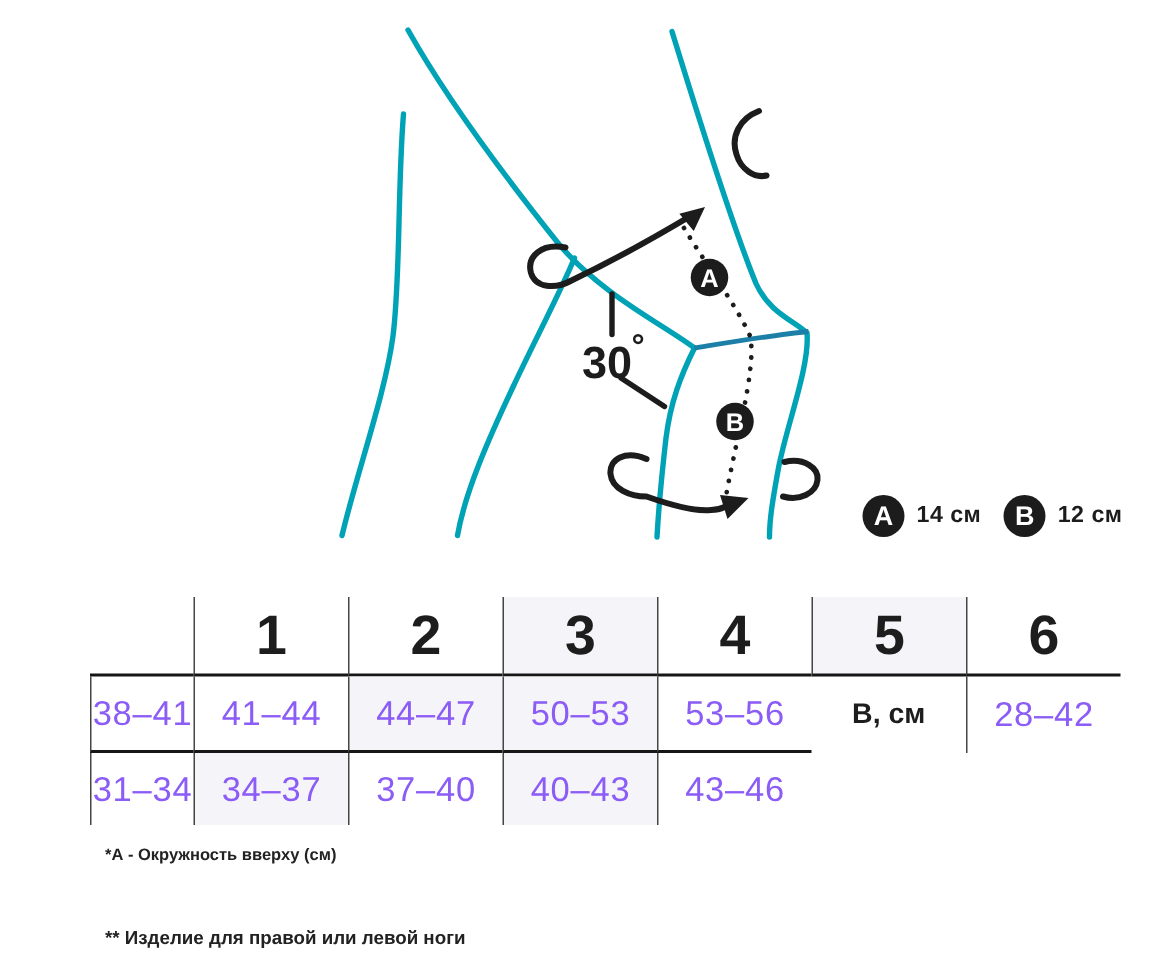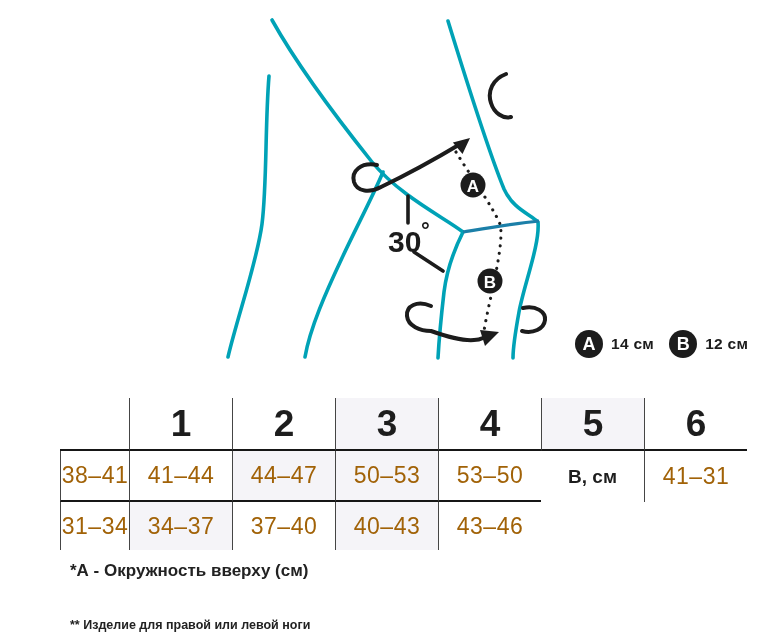--- a/index.html
+++ b/index.html
@@ -18,25 +18,25 @@
   
   .sizing-table{position:absolute;left:60px;top:398px;display:grid;
                 grid-template-columns:69px repeat(6,103px);
                 grid-template-rows:53px 51px 48px;}
   .cell{display:flex;align-items:center;justify-content:center;background:transparent;}
   .cell.vline{border-left:1px solid #454545;}
   .cell.hline{border-bottom:2px solid #161616;}
   .cell.hl{background:#f5f4f8;}
   .cell.head{font-size:37px;font-weight:bold;color:#1d1d1d;}
   .cell.rowlabel{font-size:19px;font-weight:bold;color:#1d1d1d;}
-  .cell.val{font-size:23px;font-weight:500;color:#a16207;letter-spacing:.5px;}
+  .cell.val{font-size:23px;font-weight:500;color:#8b5cf6;letter-spacing:.5px;}
 
   
   .footnotes{position:absolute;left:70px;top:563px;color:#222;font-weight:bold;}
-  .footnotes .fline{font-size:17px;line-height:15px;}
+  .footnotes .fline{font-size:11px;line-height:15px;}
   .footnotes .indent{margin-left:8px;}
   .footnote2{position:absolute;left:70px;top:618px;color:#222;font-weight:bold;font-size:12.5px;}
 </style>
 </head>
 <body>
 
 <div class="page">
 
   <svg class="diagram-svg" width="782" height="644" viewBox="0 0 782 644">
     <g fill="none" stroke="#00a2b6" stroke-width="3.6" stroke-linecap="round">
@@ -92,24 +92,24 @@
     <div class="cell head vline hline">2</div>
     <div class="cell head vline hline hl">3</div>
     <div class="cell head vline hline">4</div>
     <div class="cell head vline hline hl">5</div>
     <div class="cell head vline hline">6</div>
 
     <div class="cell val vline hline">38–41</div>
     <div class="cell val vline hline">41–44</div>
     <div class="cell val vline hline hl">44–47</div>
     <div class="cell val vline hline hl">50–53</div>
-    <div class="cell val vline hline">53–50</div>
+    <div class="cell val vline hline">53–56</div>
 
     <div class="cell rowlabel">В, см</div>
-    <div class="cell val vline">41–31</div>
+    <div class="cell val vline">28–42</div>
     <div class="cell val vline">31–34</div>
     <div class="cell val vline hl">34–37</div>
     <div class="cell val vline">37–40</div>
     <div class="cell val vline hl">40–43</div>
     <div class="cell val vline">43–46</div>
   </div>
 
   <div class="footnotes">
     <div class="fline">*А - Окружность вверху (см)</div>
   </div>

